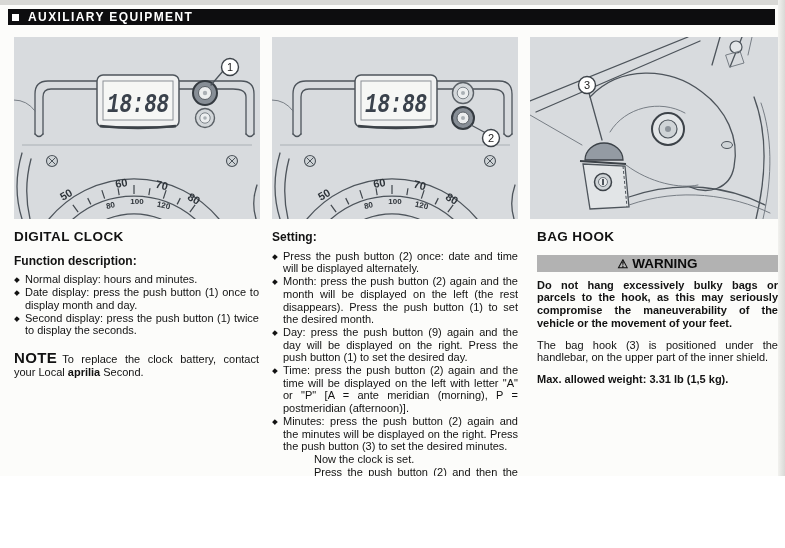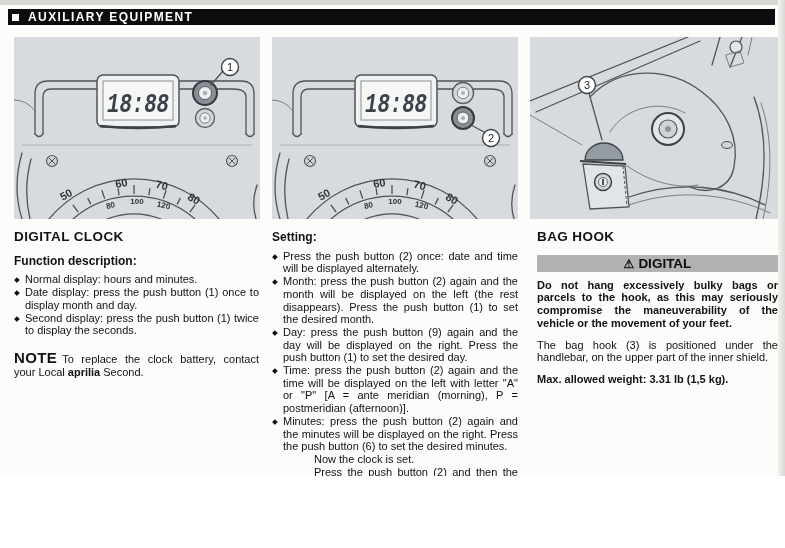--- a/index.html
+++ b/index.html
@@ -278,29 +278,29 @@
     <p class="note"><span class="note-label">NOTE</span><span>To replace the clock battery, contact your Local </span><span class="brand">aprilia</span><span> Second.</span></p>
   </div>
 
   <div class="col" id="col2">
     <h3 class="sub-title">Setting:</h3>
     <ul class="bullets">
       <li>Press the push button (2) once: date and time will be displayed alternately.</li>
       <li>Month: press the push button (2) again and the month will be displayed on the left (the rest disappears). Press the push button (1) to set the desired month.</li>
       <li>Day: press the push button (9) again and the day will be displayed on the right. Press the push button (1) to set the desired day.</li>
       <li>Time: press the push button (2) again and the time will be displayed on the left with letter "A" or "P" [A = ante meridian (morning), P = postmeridian (afternoon)].</li>
-      <li>Minutes: press the push button (2) again and the minutes will be displayed on the right. Press the push button (6) to set the desired minutes.</li>
+      <li>Minutes: press the push button (2) again and the minutes will be displayed on the right. Press the push button (3) to set the desired minutes.</li>
     </ul>
     <p class="closing">Now the clock is set.</p>
     <p class="closing">Press the push button (2) and then the push button (1), again to return to normal functioning.</p>
   </div>
 
   <div class="col" id="col3">
     <h2 class="section-title">BAG HOOK</h2>
-    <div class="warning-head"><span class="warning-icon">⚠</span><span>DIGITAL</span></div>
+    <div class="warning-head"><span class="warning-icon">⚠</span><span>WARNING</span></div>
     <p class="warning-text">Do not hang excessively bulky bags or parcels to the hook, as this may seriously compromise the maneuverability of the vehicle or the movement of your feet.</p>
     <p class="bag-body">The bag hook (3) is positioned under the handlebar, on the upper part of the inner shield.</p>
     <p class="max-weight">Max. allowed weight: 3.31 lb (1,5 kg).</p>
   </div>
 
   <div class="footer-rule"></div>
   <div class="footer">
     <span class="page-num">29</span>
     <span class="manual-label">use and maintenance</span>
     <span class="model">Scarabeo 125</span>

